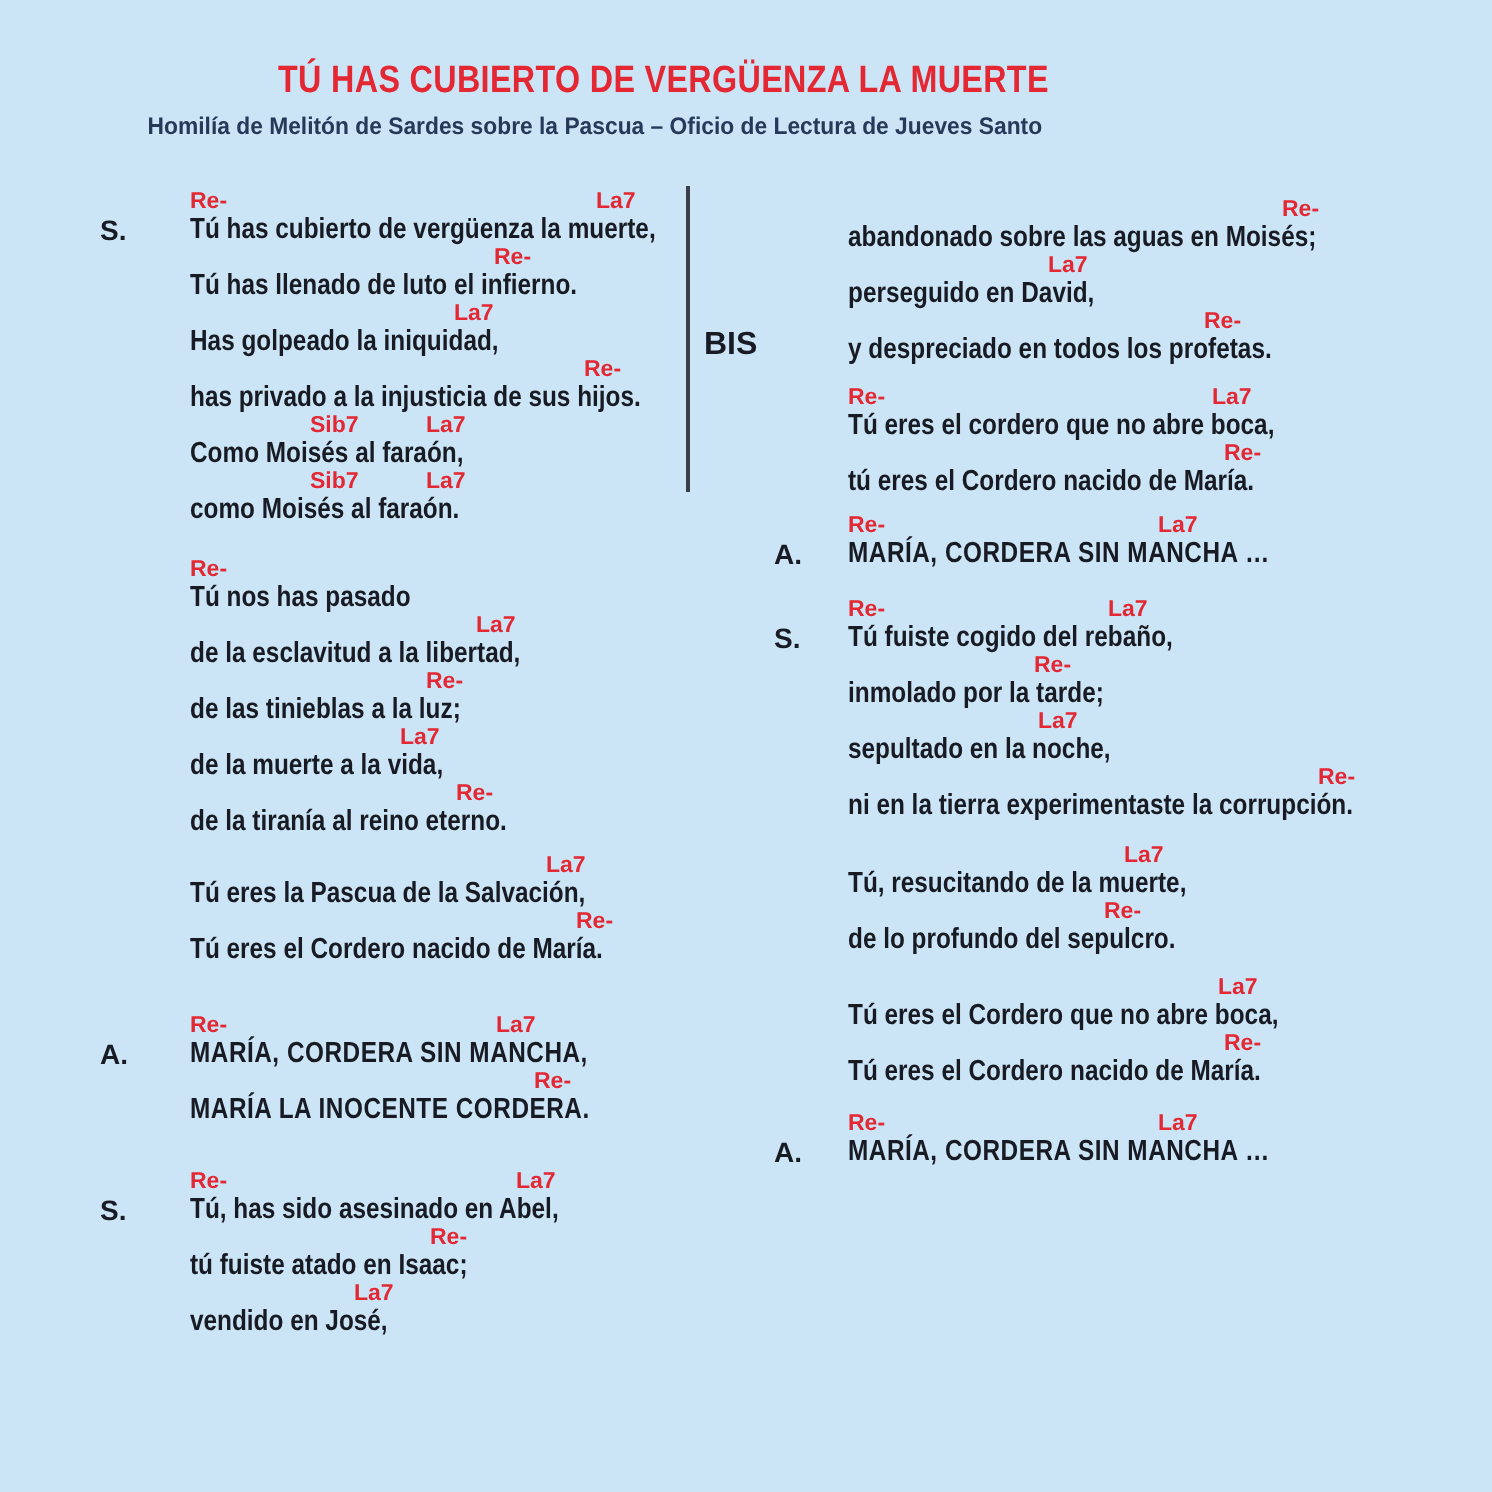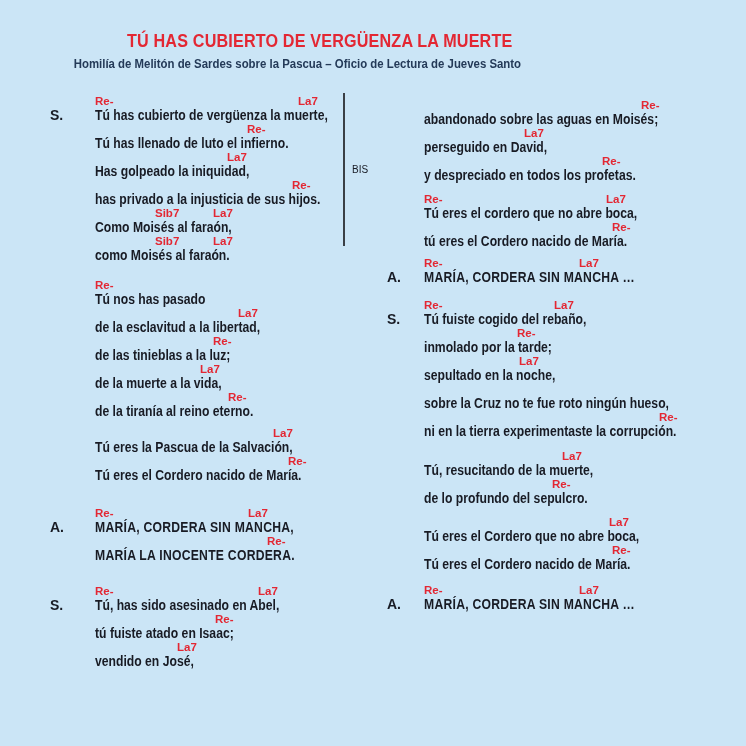--- a/index.html
+++ b/index.html
@@ -9,21 +9,21 @@
     --subtitle:#243a58;
     --line:#3a3f45;
   }
   html,body{margin:0;padding:0;}
   body{
     width:746px;height:746px;
     background:var(--bg);
     font-family:"Liberation Sans",sans-serif;
     overflow:hidden;position:relative;
   }
-  .title-wrap{position:absolute;top:30px;left:4px;width:632px;text-align:center;}
+  .title-wrap{position:absolute;top:30px;left:16px;width:632px;text-align:center;}
   .title{
     display:inline-block;font-weight:700;font-size:19px;color:var(--red);
     transform:scaleX(.85);transform-origin:center;white-space:nowrap;letter-spacing:.2px;
   }
   .subtitle-wrap{position:absolute;top:54px;left:0;width:594px;text-align:center;}
   .subtitle{
     display:inline-block;font-weight:700;font-size:12px;color:var(--subtitle);
     transform:scaleX(.95);transform-origin:center;white-space:nowrap;
   }
   .col{position:absolute;}
@@ -45,21 +45,21 @@
     font-weight:700;font-size:14.5px;color:var(--ink);
     transform:scaleX(.84);transform-origin:0 0;white-space:nowrap;
   }
   .bold .lyr{letter-spacing:.3px;}
   .bis-line{
     position:absolute;left:343px;top:93px;width:2px;height:153px;
     background:var(--line);
   }
   .bis-label{
     position:absolute;left:352px;top:164px;
-    font-weight:400;font-size:10px;color:var(--ink);
+    font-weight:700;font-size:16px;color:var(--ink);
   }
 </style>
 </head>
 <body>
 
 <div class="title-wrap">
   <span class="title">TÚ HAS CUBIERTO DE VERGÜENZA LA MUERTE</span>
 </div>
 <div class="subtitle-wrap">
   <span class="subtitle">Homilía de Melitón de Sardes sobre la Pascua – Oficio de Lectura de Jueves Santo</span>
@@ -206,23 +206,20 @@
         <span class="chord" style="left: 93px;">Re-</span>
         <span class="lyr">inmolado por la tarde;</span>
       </div>
       <div class="line">
         <span class="chord" style="left: 95px;">La7</span>
         <span class="lyr">sepultado en la noche,</span>
       </div>
     </div>
     <div class="block" style="margin-top: 0px;">
       <div class="line">
-        <span class="lyr">sobre la Cruz no te fue roto ningún hueso,</span>
-      </div>
-      <div class="line">
         <span class="chord" style="left: 235px;">Re-</span>
         <span class="lyr">ni en la tierra experimentaste la corrupción.</span>
       </div>
     </div>
     <div class="block" style="margin-top: 11px;">
       <div class="line">
         <span class="chord" style="left: 138px;">La7</span>
         <span class="lyr">Tú, resucitando de la muerte,</span>
       </div>
       <div class="line">

